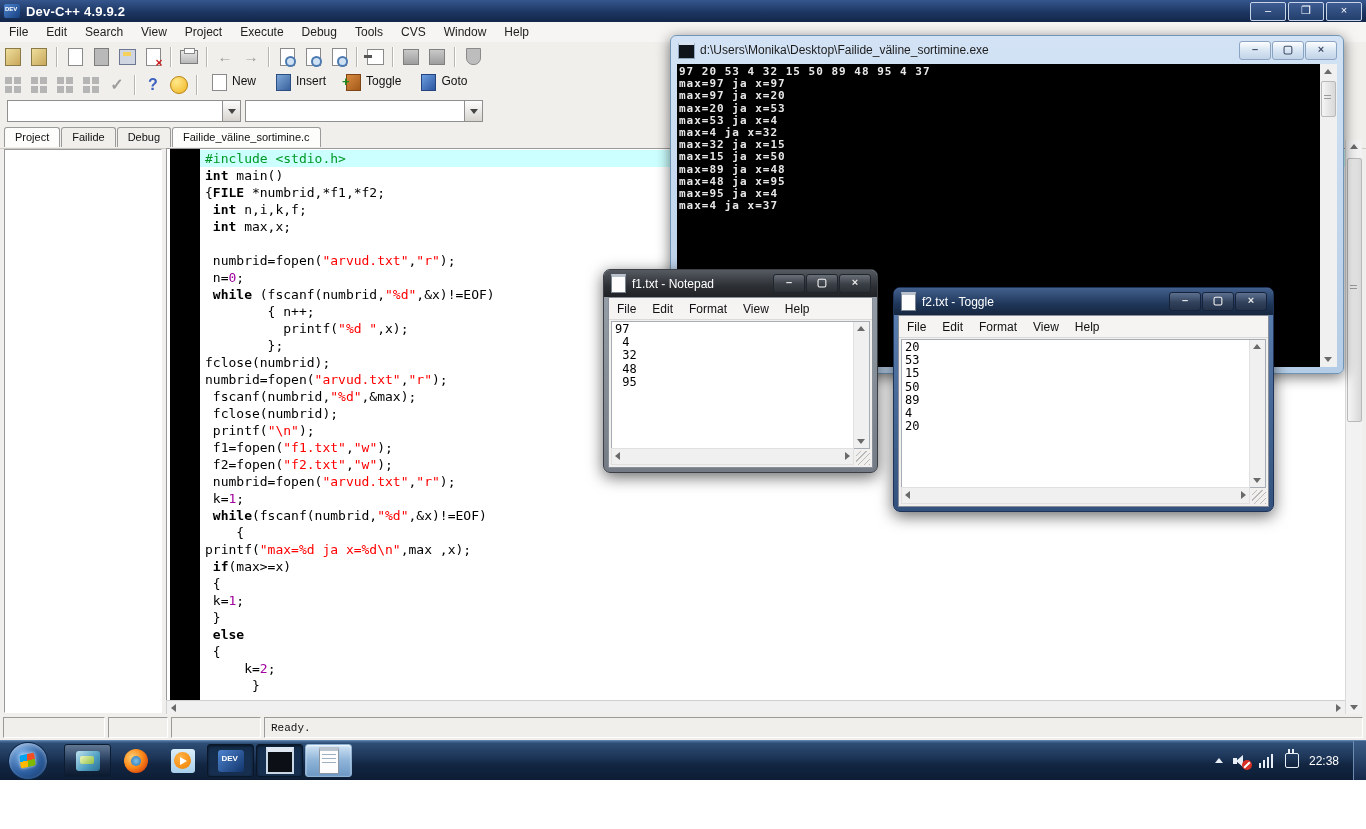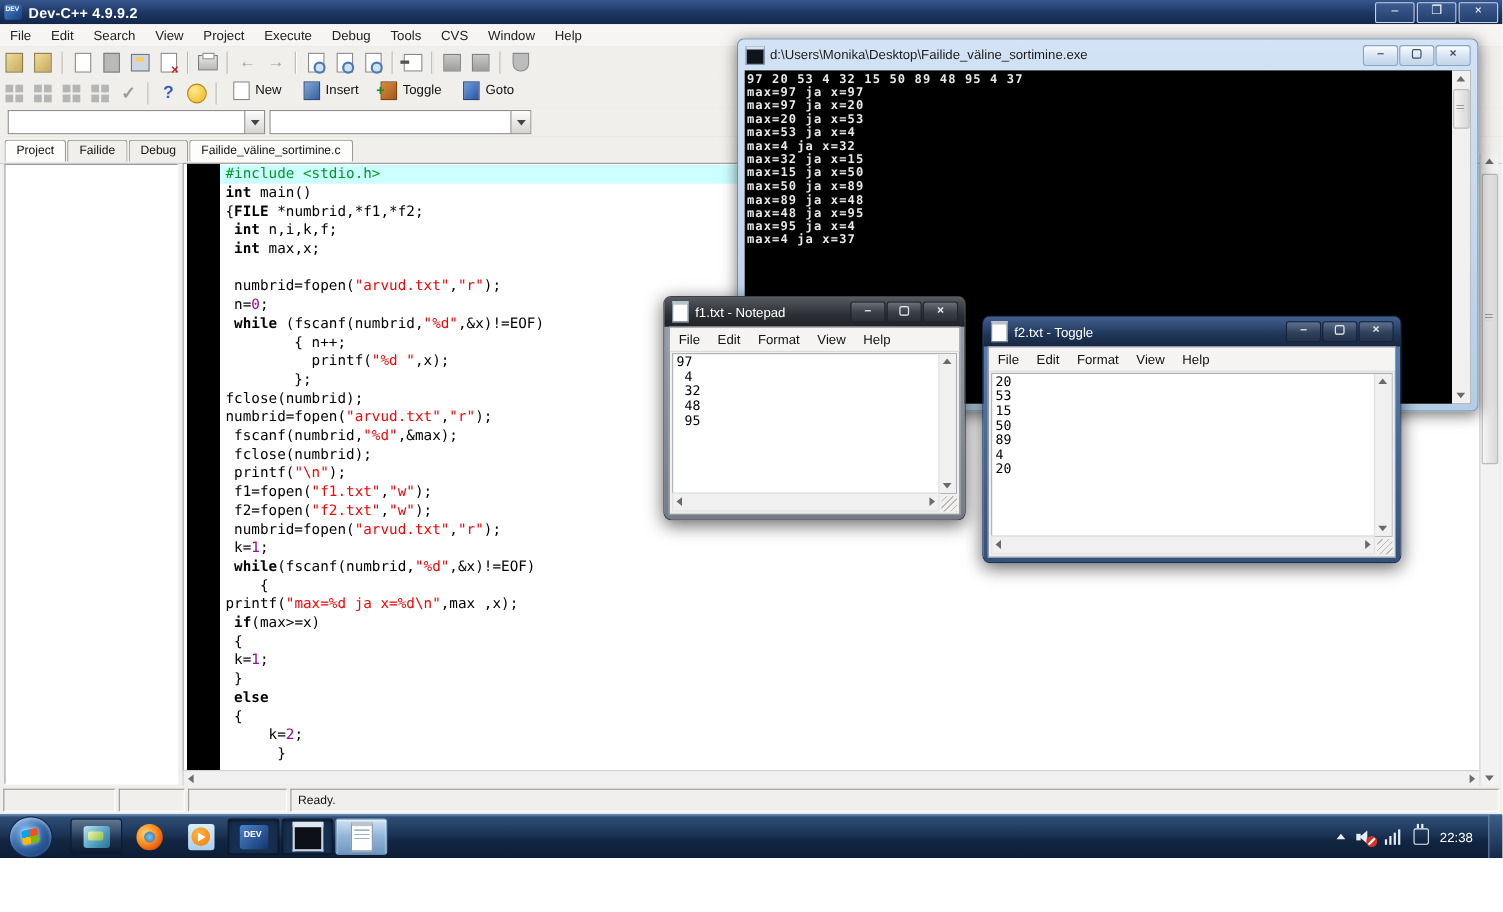--- a/index.html
+++ b/index.html
@@ -92,21 +92,21 @@
   .grip3{position:absolute;left:3px;width:7px;height:6px;
      background:repeating-linear-gradient(180deg,#9a9a9a 0 1px,transparent 1px 3px);}
   .sarrow{position:absolute;left:4px;width:0;height:0;}
   .sa-up{border-left:4px solid transparent;border-right:4px solid transparent;border-bottom:5px solid #6a6a6a;}
   .sa-down{border-left:4px solid transparent;border-right:4px solid transparent;border-top:5px solid #6a6a6a;}
   .sa-left{border-top:4px solid transparent;border-bottom:4px solid transparent;border-right:5px solid #6a6a6a;}
   .sa-right{border-top:4px solid transparent;border-bottom:4px solid transparent;border-left:5px solid #6a6a6a;}
   
   #statusbar{left:0;top:714px;width:1366px;height:26px;background:#f1efec;display:flex;align-items:stretch;padding-top:3px;box-sizing:border-box;}
   .stcell{border:1px solid;border-color:#9a9a9a #ffffff #ffffff #9a9a9a;margin-left:3px;height:19px;font-size:11px;
-     display:flex;align-items:center;padding:0 6px;color:#111;background:#f1efec;}
+     display:flex;align-items:center;padding:0 6px;color:#111;background:#f1efec;font-family:Liberation Mono, monospace;}
   
   #console{left:670px;top:35px;width:672px;height:337px;z-index:10;
      background:linear-gradient(180deg,#d3e3f5,#b4cce6);border:1px solid #7195b5;border-radius:6px;
      box-shadow:0 3px 14px rgba(0,0,0,.55);}
   #console-titlebar{position:absolute;left:0;top:0;right:0;height:28px;display:flex;align-items:center;color:#1c1c1c;}
   #console-title{font-size:12px;margin-left:5px;white-space:nowrap;overflow:hidden;}
   .cmd-ico{width:15px;height:13px;margin-left:7px;background:#10151c;border:1px solid #8fa6c0;border-top:3px solid #d7e3f0;flex:0 0 auto;}
   .aero-btns{margin-left:auto;margin-right:6px;display:flex;}
   .aero-btn{width:30px;height:17px;border:1px solid #8ba4c2;border-radius:3px;margin-left:1px;
      background:linear-gradient(180deg,#fdfeff,#d8e5f3 50%,#c2d4e8);color:#43506a;font-size:11px;line-height:14px;
@@ -401,21 +401,20 @@
     <div id="console-body">
       <div id="console-text">
           <div class="con-line">97 20 53 4 32 15 50 89 48 95 4 37</div>
           <div class="con-line">max=97 ja x=97</div>
           <div class="con-line">max=97 ja x=20</div>
           <div class="con-line">max=20 ja x=53</div>
           <div class="con-line">max=53 ja x=4</div>
           <div class="con-line">max=4 ja x=32</div>
           <div class="con-line">max=32 ja x=15</div>
           <div class="con-line">max=15 ja x=50</div>
-          <div class="con-line">max=50 ja x=89</div>
           <div class="con-line">max=89 ja x=48</div>
           <div class="con-line">max=48 ja x=95</div>
           <div class="con-line">max=95 ja x=4</div>
           <div class="con-line">max=4 ja x=37</div>
         </div>
       <div id="console-vscroll">
         <span class="sarrow sa-up" style="top:5px;"></span>
         <span class="vthumb" style="top:17px;height:34px;left:1px;width:13px;">
           <span class="grip3" style="top:13px;left:2px;"></span>
         </span>

